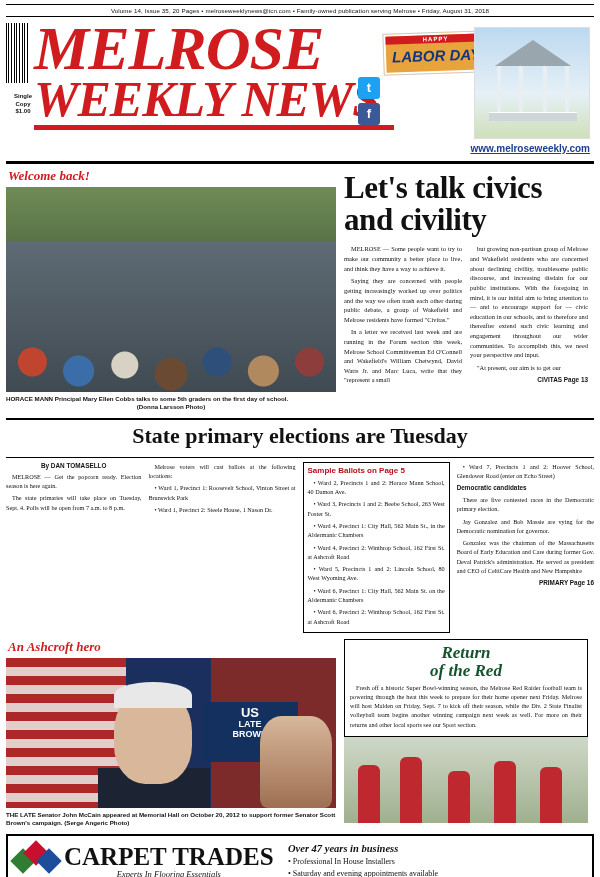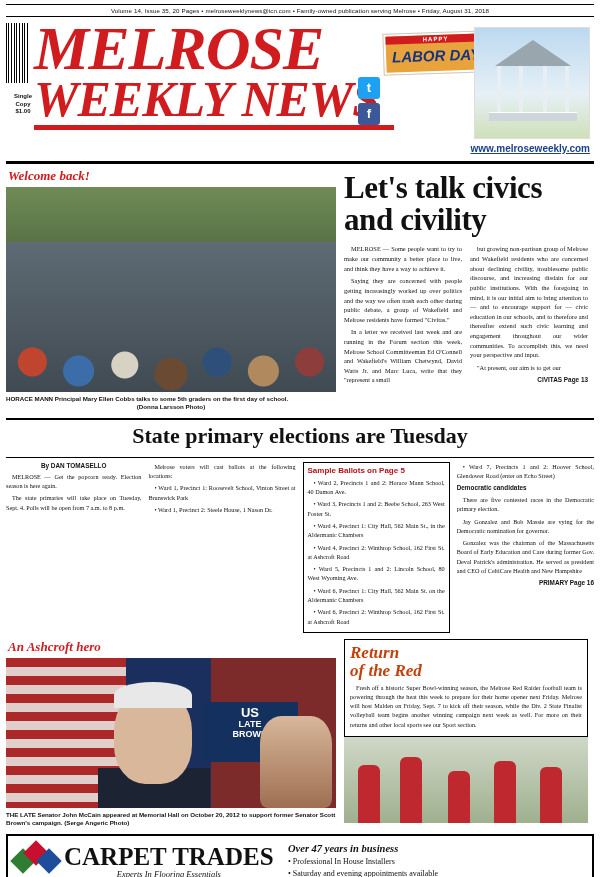--- a/index.html
+++ b/index.html
@@ -154,21 +154,21 @@
   .mc-suit { position:absolute; left:92px; top:110px; width:112px; height:44px; background:#1c2433; }
   .scott-sign { position:absolute; left:196px; top:44px; width:96px; height:60px;
     background:#14305f; color:#fff; font-family:"Liberation Sans",sans-serif; font-weight:bold;
     font-size:13px; text-align:center; padding-top:4px; line-height:1.1; }
   .scott-sign span { display:block; font-size:9px; }
   .speaker { position:absolute; right:4px; top:58px; width:72px; height:92px;
       background:linear-gradient(#d8b79a,#9e6f52); border-radius:30% 30% 10% 10%; }
 
   .red-box { border:1px solid #000; padding:4px 5px; }
   .red-title { font-family:"Liberation Serif",serif; font-weight:bold; font-style:italic;
-    color:#c2410c; font-size:17px; text-align:left; line-height:1.05; margin-bottom:3px; }
+    color:#14532d; font-size:17px; text-align:center; line-height:1.05; margin-bottom:3px; }
   .red-photo { width:100%; height:86px; background:linear-gradient(#cfd8c8,#9fb08e); position:relative; overflow:hidden;}
   .rp-player { position:absolute; bottom:0; width:22px; height:58px; background:#c0282f; border-radius:6px 6px 0 0;}
 
   
   .ad {
     margin-top:6px; border:2px solid #000; height:122px; position:relative;
     background:#fff;
   }
   .ad-top { display:flex; height:52px; border-bottom:1px solid #000; }
   .ad-logo { width:270px; display:flex; align-items:center; padding-left:6px; }

